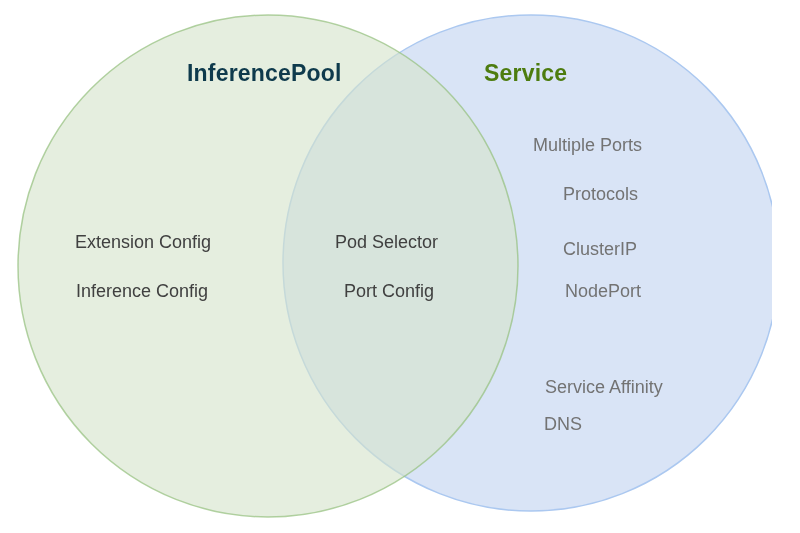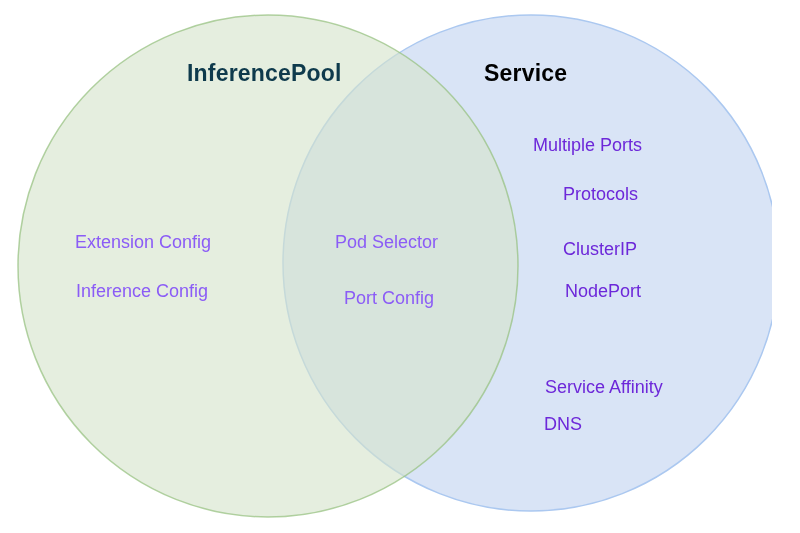--- a/index.html
+++ b/index.html
@@ -24,34 +24,34 @@
     position: absolute;
     white-space: nowrap;
     line-height: 1;
   }
   .title {
     font-size: 23px;
     font-weight: bold;
     letter-spacing: 0.2px;
   }
   .title-left  { left: 187px; top: 62px;  color: #0e3a4c; }
-  .title-right { left: 484px; top: 62px;  color: #000000; }
+  .title-right { left: 484px; top: 62px;  color: #4d7c0f; }
   .item {
     font-size: 18px;
     font-weight: 400;
   }
-  .teal { color: #8b5cf6; }
-  .blue { color: #6d28d9; }
+  .teal { color: #404040; }
+  .blue { color: #737373; }
 
   
   .i-ext  { left: 75px;  top: 233px; }
   .i-inf  { left: 76px;  top: 282px; }
   
   .i-pod  { left: 335px; top: 233px; }
-  .i-port { left: 344px; top: 282px; margin-top: 7px; }
+  .i-port { left: 344px; top: 282px; }
   
   .i-mp   { left: 533px; top: 136px; }
   .i-pr   { left: 556px; top: 185px; margin-left: 7px; }
   .i-cip  { left: 563px; top: 240px; }
   .i-np   { left: 565px; top: 282px; }
   .i-lb   { left: 555px; top: 330px; }
   .i-sa   { left: 545px; top: 378px; }
   .i-dns  { left: 544px; top: 415px; }
 </style>
 </head>

